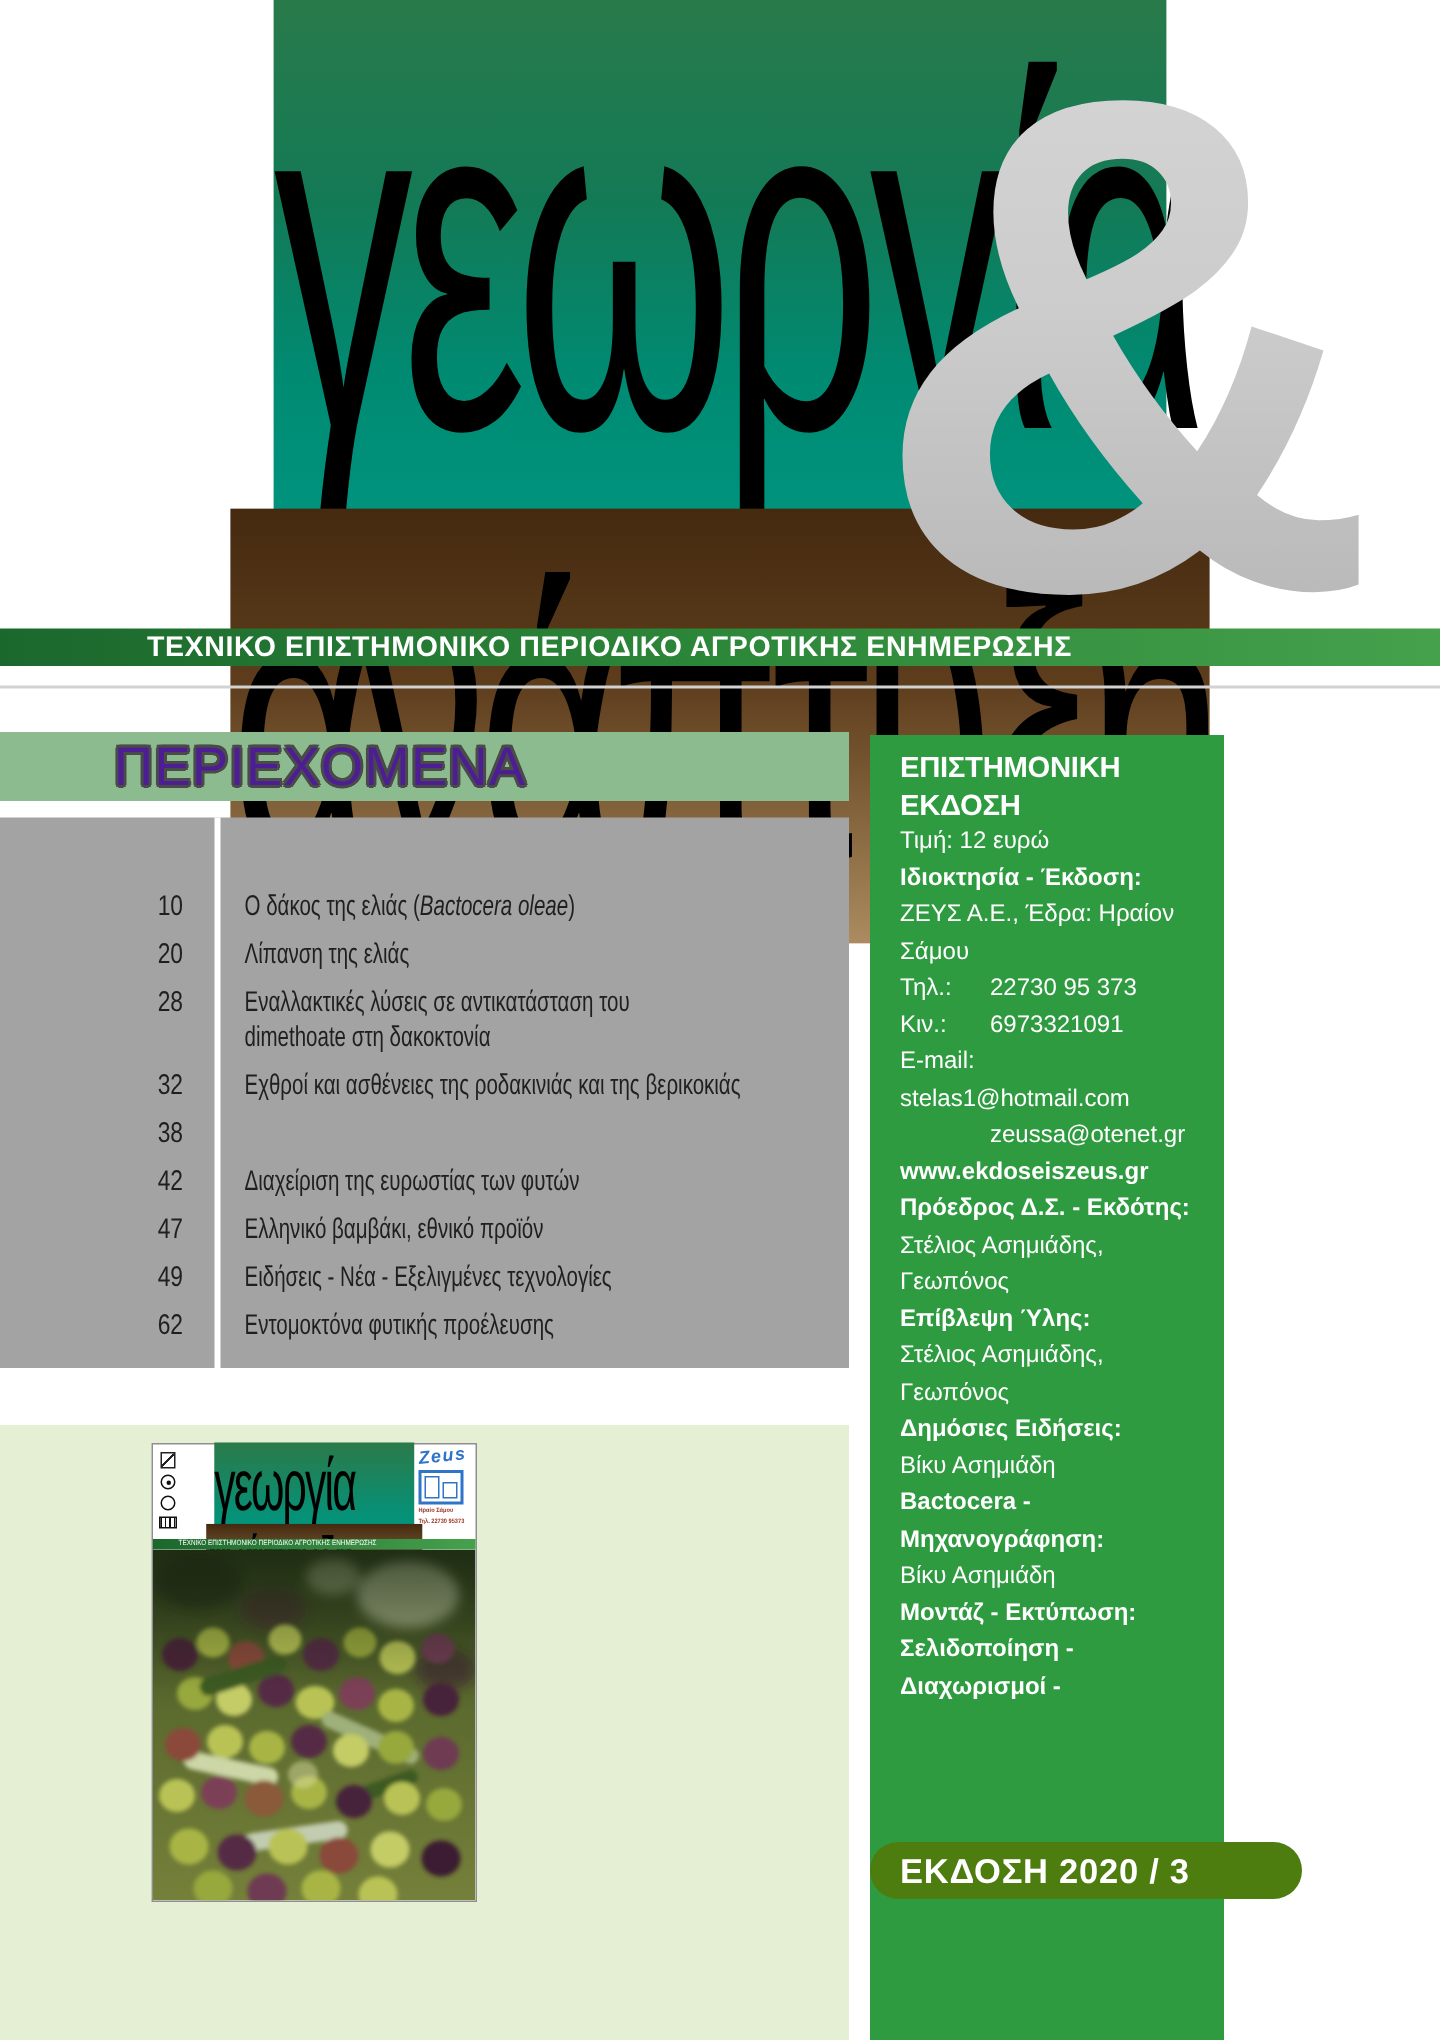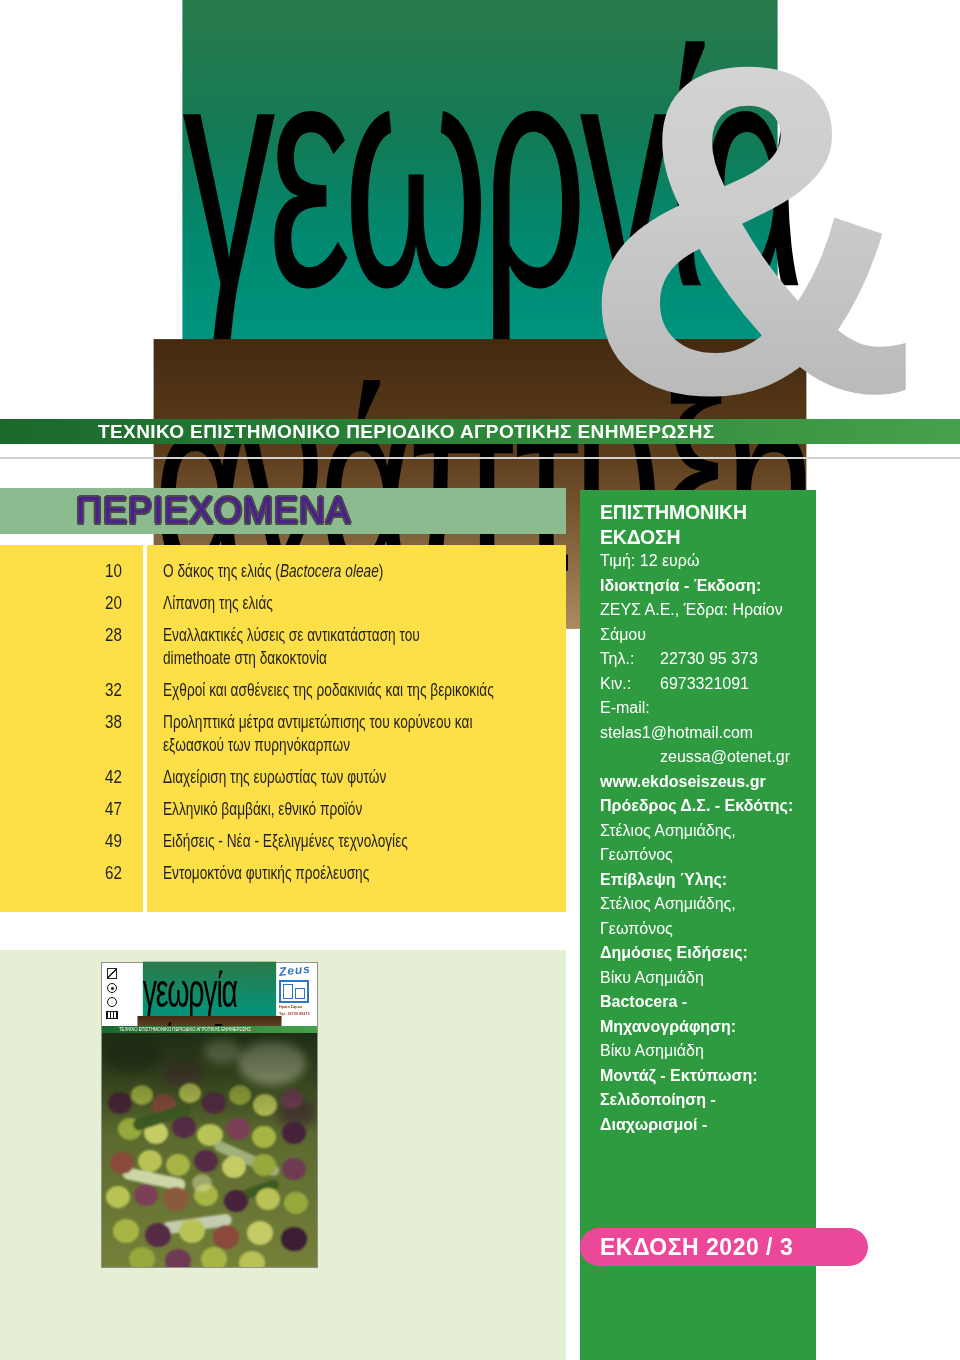--- a/index.html
+++ b/index.html
@@ -28,21 +28,21 @@
       padding-left:98px; white-space:nowrap; }
   .thin-rule { position:absolute; left:0; top:457px; width:960px; height:2px; background:#d2d2d2; }
 
   
   .toc-bar { position:absolute; left:0; top:488px; width:566px; height:46px;
       background:#8dbb90; display:flex; align-items:center; }
   .toc-bar h1 { color:#4c1d95; font-size:36px; font-weight:normal; letter-spacing:1px; padding-left:76px;
       text-shadow:2px 0 #4a4a4a,-2px 0 #4a4a4a,0 2px #4a4a4a,0 -2px #4a4a4a,
                   1.5px 1.5px #4a4a4a,-1.5px 1.5px #4a4a4a,1.5px -1.5px #4a4a4a,-1.5px -1.5px #4a4a4a; }
   .toc-panel { position:absolute; left:0; top:545px; width:566px; height:367px;
-      background:#fde047; padding-top:14px; }
+      background:#a3a3a3; padding-top:48px; }
   .toc-vline { position:absolute; left:143px; top:0; width:4px; height:100%; background:#fff; }
   .toc-row { display:flex; margin-bottom:9px; color:#1f1f1f; }
   .toc-num { flex:0 0 122px; text-align:right; font-size:19px; line-height:23px;
       transform:scaleX(.8); transform-origin:right; }
   .toc-lines { margin-left:41px; }
   .toc-line { font-size:19px; line-height:23px; white-space:nowrap;
       transform:scaleX(.72); transform-origin:left; }
   .toc-line i { font-style:italic; }
 
   .lower-panel { position:absolute; left:0; top:950px; width:566px; height:410px; background:#e4efd4; }
@@ -85,21 +85,21 @@
       white-space:nowrap; transform:scaleX(.9); transform-origin:left; }
 
   
   .sidebar { position:absolute; left:580px; top:490px; width:236px; height:870px;
       background:#2f9b40; color:#fff; padding:10px 13px 0 20px; }
   .sb-block { font-size:16px; line-height:24.5px; }
   .sb-block:first-child { margin-top:0; }
   .sb-block strong { font-weight:bold; display:block; }
   .sb-block .sb-big { font-size:19.5px; letter-spacing:-.2px; }
   .sb-kv .k { display:inline-block; width:60px; }
-  .sb-band { position:absolute; left:0; top:738px; width:288px; height:38px; background:#ec4899;
+  .sb-band { position:absolute; left:0; top:738px; width:288px; height:38px; background:#4d7c0f;
       display:flex; align-items:center;border-radius:19px; }
   .sb-band span { color:#fff; font-weight:bold; font-size:23px; padding-left:20px; letter-spacing:.5px; }
 </style>
 </head>
 <body>
 
 <div class="masthead">
   <div class="logo-amp">&amp;</div>
   <div class="logo-w1">γεωργία</div>
   <div class="logo-w2">ανάπτυξη</div>
@@ -136,24 +136,20 @@
         </div>
       </div>
       <div class="toc-row">
         <div class="toc-num">32</div>
         <div class="toc-lines">
           <div class="toc-line"><span>Εχθροί και ασθένειες της ροδακινιάς και της βερικοκιάς</span></div>
         </div>
       </div>
       <div class="toc-row">
         <div class="toc-num">38</div>
-        <div class="toc-lines">
-          <div class="toc-line"><span>Προληπτικά μέτρα αντιμετώπισης του κορύνεου και</span></div>
-          <div class="toc-line"><span>εξωασκού των πυρηνόκαρπων</span></div>
-        </div>
       </div>
       <div class="toc-row">
         <div class="toc-num">42</div>
         <div class="toc-lines">
           <div class="toc-line"><span>Διαχείριση της ευρωστίας των φυτών</span></div>
         </div>
       </div>
       <div class="toc-row">
         <div class="toc-num">47</div>
         <div class="toc-lines">

